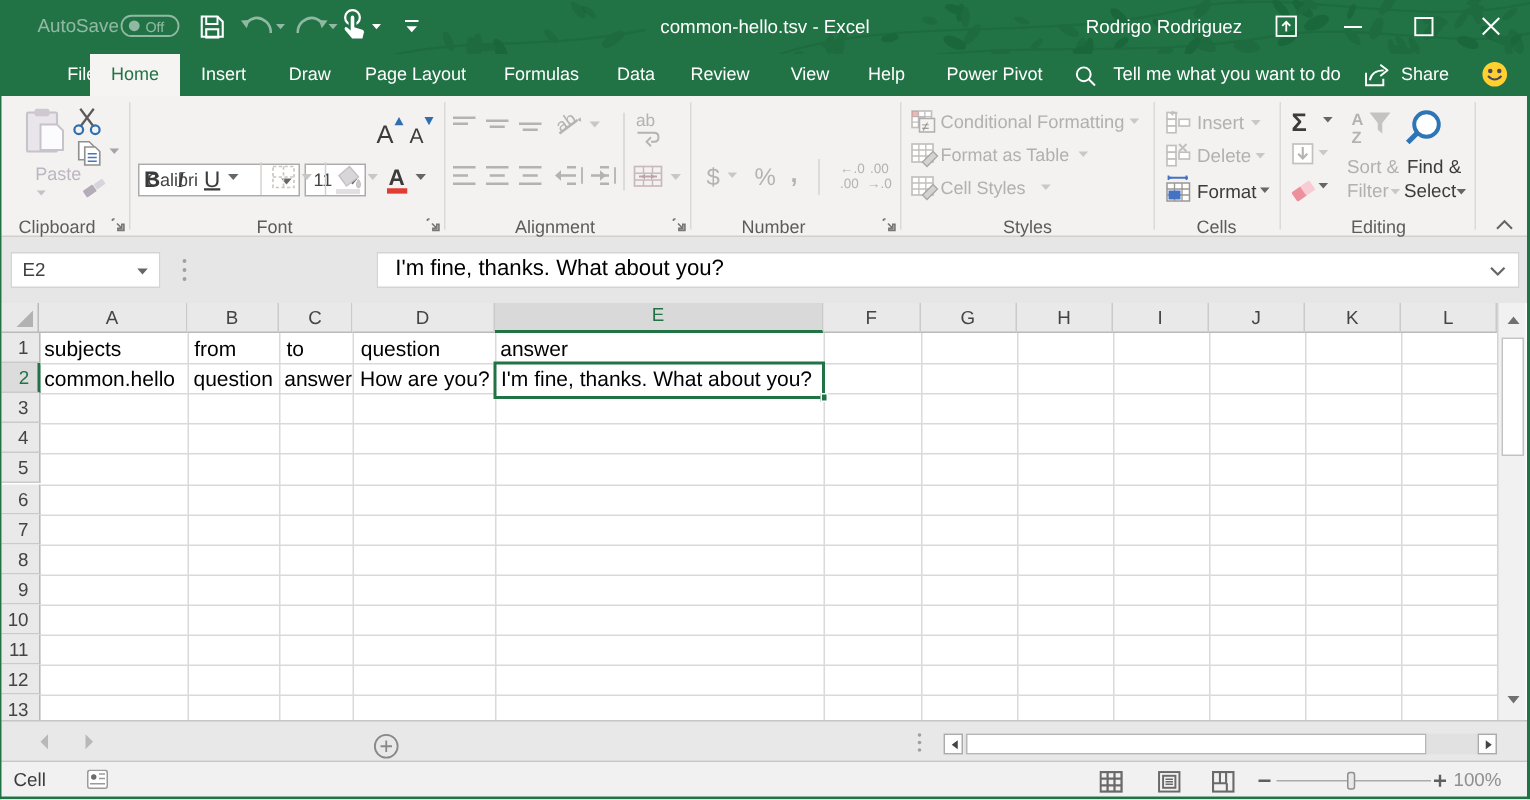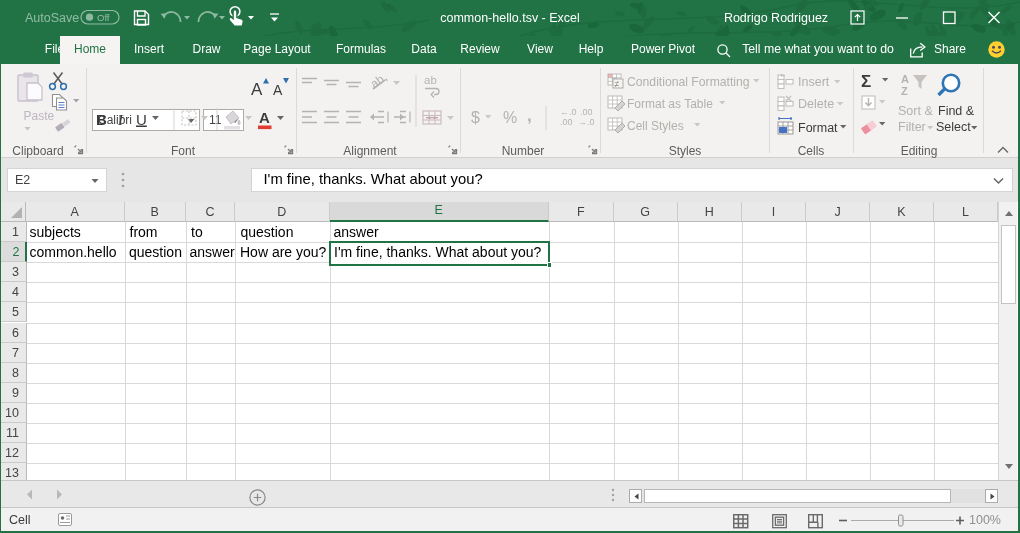--- a/index.html
+++ b/index.html
@@ -346,21 +346,21 @@
     <text x="38" y="17" font-size="16" fill="#b5b2af">%</text>
     <text x="62" y="15" font-size="17" font-weight="bold" fill="#b5b2af">,</text>
     <path d="M81,0 v24" stroke="#d5d3d1" stroke-width="1"></path>
     <g font-size="9" fill="#b5b2af">
       <text x="95" y="9">←.0</text>
       <text x="95" y="19">.00</text>
       <text x="115" y="9">.00</text>
       <text x="113" y="19">→.0</text>
     </g>
   </svg>
-  <div class="glabel" style="left:492px;width:60px;">Number</div>
+  <div class="glabel" style="left:476px;width:60px;text-align:right;">Number</div>
   <svg class="launch" style="left:587px;" viewBox="0 0 10 10">
         <path d="M1,1 v1.4 M1,1 h1.4 M8.6,8.6 h-4 v-1.4 h2.6 v-2.6 h1.4 z M4,4 l3,3" stroke="#777" stroke-width="1.1" fill="none"></path>
       </svg>
 
   <svg class="abs" style="left:605px;top:8px" width="160" height="70" viewBox="0 0 160 70">
 
     <g stroke="#c2bfbc" stroke-width="1.1" fill="#fff">
       <rect x="2" y="2" width="13" height="11"></rect>
       <path d="M2,5.7 h13 M2,9.4 h13 M6.3,2 v11 M10.6,2 v11" stroke-width="0.9"></path>
     </g>

